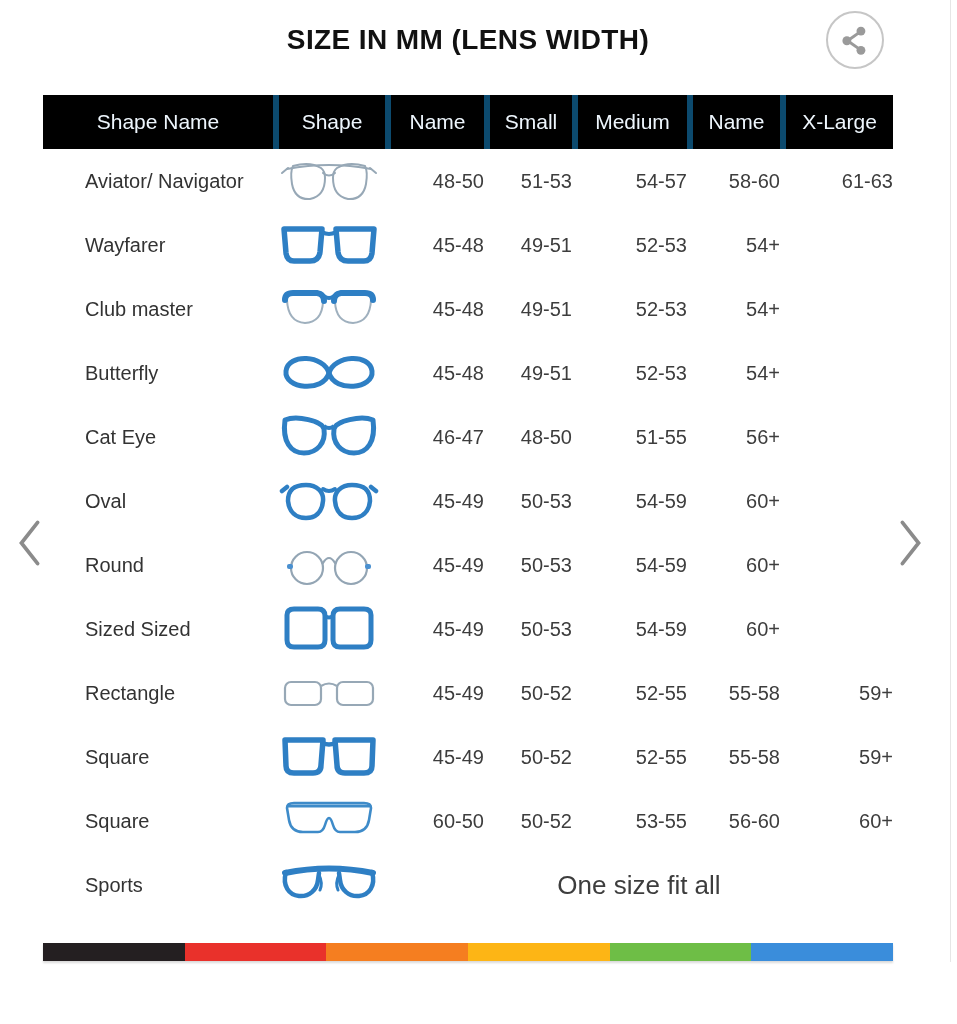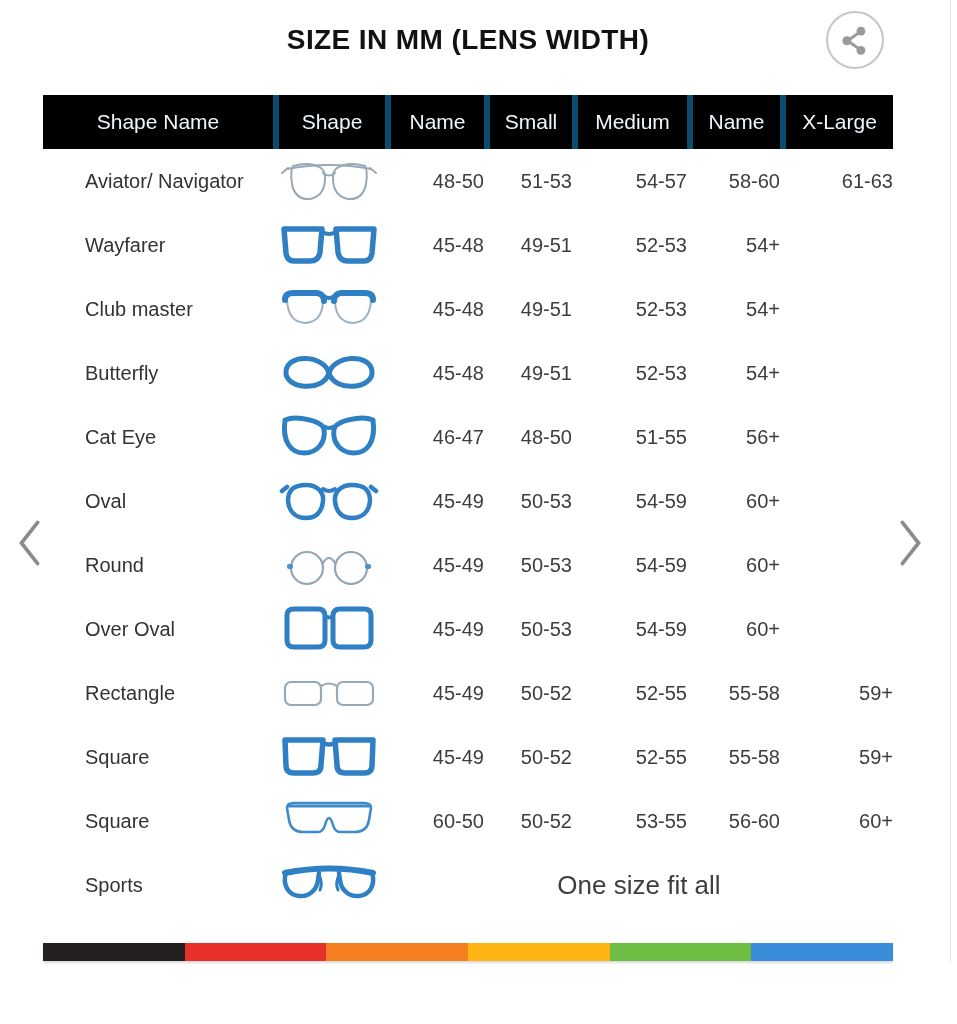--- a/index.html
+++ b/index.html
@@ -266,21 +266,21 @@
             </svg>
           </div>
   <div class="cell-size">45-49</div>
           <div class="cell-size">50-53</div>
           <div class="cell-size">54-59</div>
           <div class="cell-size">60+</div>
           <div class="cell-size"></div>
         </div>
 
   <div class="grid-row trow">
-    <div class="cell-name">Over Oval</div>
+    <div class="cell-name">Sized Sized</div>
     <div class="cell-shape">
             <svg viewBox="0 0 100 50">
               <use href="#i-oversized" xlink:href="#i-oversized"></use>
             </svg>
           </div>
   <div class="cell-size">45-49</div>
           <div class="cell-size">50-53</div>
           <div class="cell-size">54-59</div>
           <div class="cell-size">60+</div>
           <div class="cell-size"></div>

